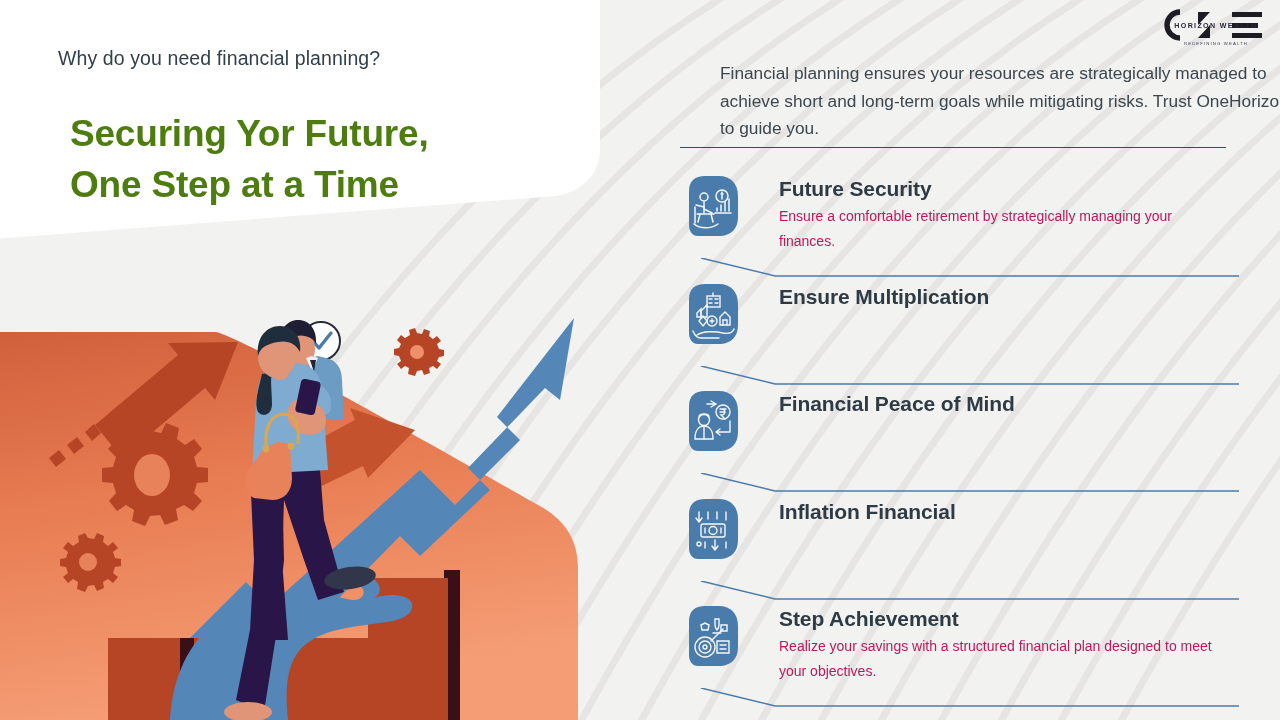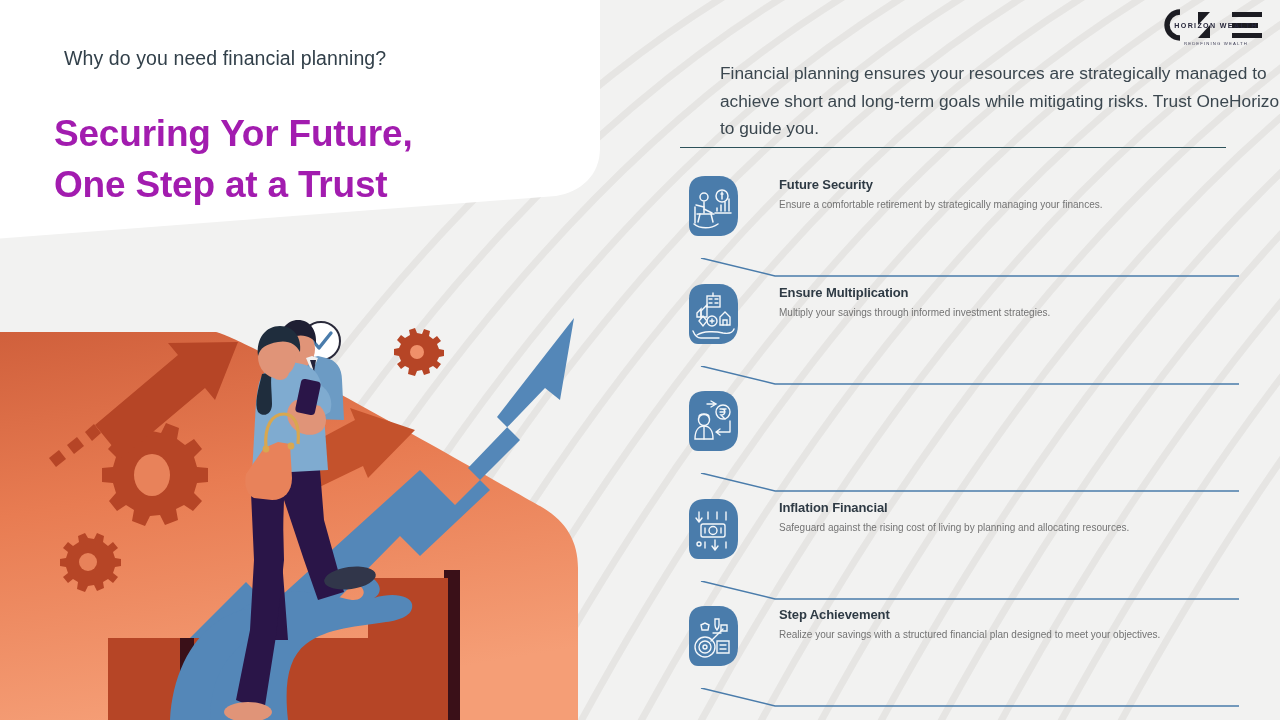--- a/index.html
+++ b/index.html
@@ -18,27 +18,27 @@
     position:absolute; left:0; top:0; width:600px; height:720px;
     z-index:1; overflow:hidden;
   }
 
   
   #white-card { position:absolute; left:-20px; top:-20px; width:620px; height:260px; z-index:2; }
 
   
   .left-text { position:absolute; z-index:3; }
   #kicker {
-    left:64px; top:47px; width:470px;
+    left:58px; top:47px; width:470px;
     font-size:19.5px; color:#32404a; letter-spacing:.1px;
   }
   #headline {
-    left:54px; top:108px; width:480px;
+    left:70px; top:108px; width:480px;
     font-size:37px; line-height:51px; font-weight:bold;
-    color:#a21caf; letter-spacing:-.2px;
+    color:#4d7c0f; letter-spacing:-.2px;
   }
 
   
   #logo { position:absolute; right:8px; top:4px; width:112px; height:44px; z-index:5; }
 
   
   #right-col {
     position:absolute; left:679px; top:0; width:560px; height:720px; z-index:4;
   }
   #intro {
@@ -50,24 +50,24 @@
     border-top:1.6px solid #2c5159;
   }
 
   #items { position:absolute; left:0px; top:172px; width:560px; }
   .item { position:relative; height:107.5px; }
   .badge {
     position:absolute; left:4px; top:3px; width:58px; height:72px;
   }
   .item-body { position:absolute; left:100px; top:5px; width:450px; }
   .item-title {
-    font-size:13px; font-weight:bold; color:#2e3a44;
+    font-size:21px; font-weight:bold; color:#2e3a44;
     letter-spacing:-.1px; margin-bottom:3px;
   }
-  .item-desc { font-size:10px; line-height:20px; color:#737373; }
+  .item-desc { font-size:14px; line-height:25px; color:#be185d; }
   .item-rule { position:absolute; left:0; top:86px; width:560px; height:22px; }
 </style>
 </head>
 <body>
 
 <svg id="bg-pattern" viewBox="0 0 1280 720" preserveAspectRatio="none">
   <rect x="0" y="0" width="1280" height="720" fill="#f2f2f1"></rect>
   <g stroke="#e6e5e3" stroke-width="7" fill="none" opacity="0.95">
     <path d="M1330 -70 Q 900 120 560 760"></path>
     <path d="M1390 -70 Q 960 120 620 760"></path>
@@ -217,21 +217,21 @@
 </svg>
 
 <svg id="white-card" viewBox="0 0 620 260" preserveAspectRatio="none">
   <path d="M0 0 L620 0 L620 168 C620 196 600 212 576 216 L0 260 Z" fill="#ffffff"></path>
 </svg>
 
 <div class="left-text" id="kicker">Why do you need financial planning?</div>
 
 <div class="left-text" id="headline">
   <div>Securing Yor Future,</div>
-  <div>One Step at a Trust</div>
+  <div>One Step at a Time</div>
 </div>
 
 <svg id="logo" viewBox="0 0 112 44">
   <g>
 
     <path d="M20 8 A13 13 0 1 0 20 34" fill="none" stroke="#1c1c22" stroke-width="5.4"></path>
 
     <path d="M38 8 L38 21 L50 8 Z" fill="#1c1c22"></path>
     <path d="M50 34 L50 21 L38 34 Z" fill="#1c1c22"></path>
 
@@ -293,21 +293,20 @@
           <circle cx="29" cy="38" r="5"></circle>
           <path d="M27 38 L31 38 M29 36 L29 40"></path>
           <path d="M37 42 L37 34 L42 29 L47 34 L47 42 Z"></path>
           <path d="M40 42 L40 37 L44 37 L44 42"></path>
           <path d="M14 52 C20 48 32 48 40 50 C46 51 50 49 51 46"></path>
           <path d="M10 48 C12 53 14 55 18 55 L36 55"></path>
         </g>
       </svg>
       <div class="item-body">
         <div class="item-title">Ensure Multiplication</div>
-        <div class="item-desc">Multiply your savings through informed investment strategies.</div>
       </div>
       <svg class="item-rule" viewBox="0 0 560 22" preserveAspectRatio="none">
         <path d="M22 0 L96 18 L560 18" fill="none" stroke="#4a7cab" stroke-width="1.5"></path>
       </svg>
     </div>
 
     <div class="item">
       <svg class="badge" viewBox="0 0 58 72">
         <path d="M6 16 C6 6 12 1 22 1 L36 1 C48 1 55 9 55 21
                  L55 42 C55 54 48 60 38 61 L15 61 C9 61 6 56 6 50 Z" fill="#4a7cab"></path>
@@ -316,20 +315,21 @@
           <path d="M37 19 L43 19 M37 22 L42 22 M39 19 C43 19 43 25 38 25 L42 29"></path>
           <circle cx="21" cy="30" r="5.5"></circle>
           <path d="M16 27 C16 23 26 23 26 27"></path>
           <path d="M12 49 C12 40 16 36 21 36 C26 36 30 40 30 49 Z"></path>
           <path d="M21 36 L21 49"></path>
           <path d="M24 14 L31 14 M28 11 L33 14 L28 17"></path>
           <path d="M47 31 L47 42 M47 42 L33 42 M33 42 L37 39 M33 42 L37 45"></path>
         </g>
       </svg>
       <div class="item-body">
+        <div class="item-title">Financial Peace of Mind</div>
       </div>
       <svg class="item-rule" viewBox="0 0 560 22" preserveAspectRatio="none">
         <path d="M22 0 L96 18 L560 18" fill="none" stroke="#4a7cab" stroke-width="1.5"></path>
       </svg>
     </div>
 
     <div class="item">
       <svg class="badge" viewBox="0 0 58 72">
         <path d="M6 16 C6 6 12 1 22 1 L36 1 C48 1 55 9 55 21
                  L55 42 C55 54 48 60 38 61 L15 61 C9 61 6 56 6 50 Z" fill="#4a7cab"></path>
@@ -342,21 +342,20 @@
           <path d="M34 14 L34 21"></path>
           <path d="M43 14 L43 22"></path>
           <path d="M32 42 L32 52 M32 52 L29 48 M32 52 L35 48"></path>
           <path d="M22 44 L22 50"></path>
           <circle cx="16" cy="46" r="2"></circle>
           <path d="M43 44 L43 50"></path>
         </g>
       </svg>
       <div class="item-body">
         <div class="item-title">Inflation Financial</div>
-        <div class="item-desc">Safeguard against the rising cost of living by planning and allocating resources.</div>
       </div>
       <svg class="item-rule" viewBox="0 0 560 22" preserveAspectRatio="none">
         <path d="M22 0 L96 18 L560 18" fill="none" stroke="#4a7cab" stroke-width="1.5"></path>
       </svg>
     </div>
 
     <div class="item">
       <svg class="badge" viewBox="0 0 58 72">
         <path d="M6 16 C6 6 12 1 22 1 L36 1 C48 1 55 9 55 21
                  L55 42 C55 54 48 60 38 61 L15 61 C9 61 6 56 6 50 Z" fill="#4a7cab"></path>

